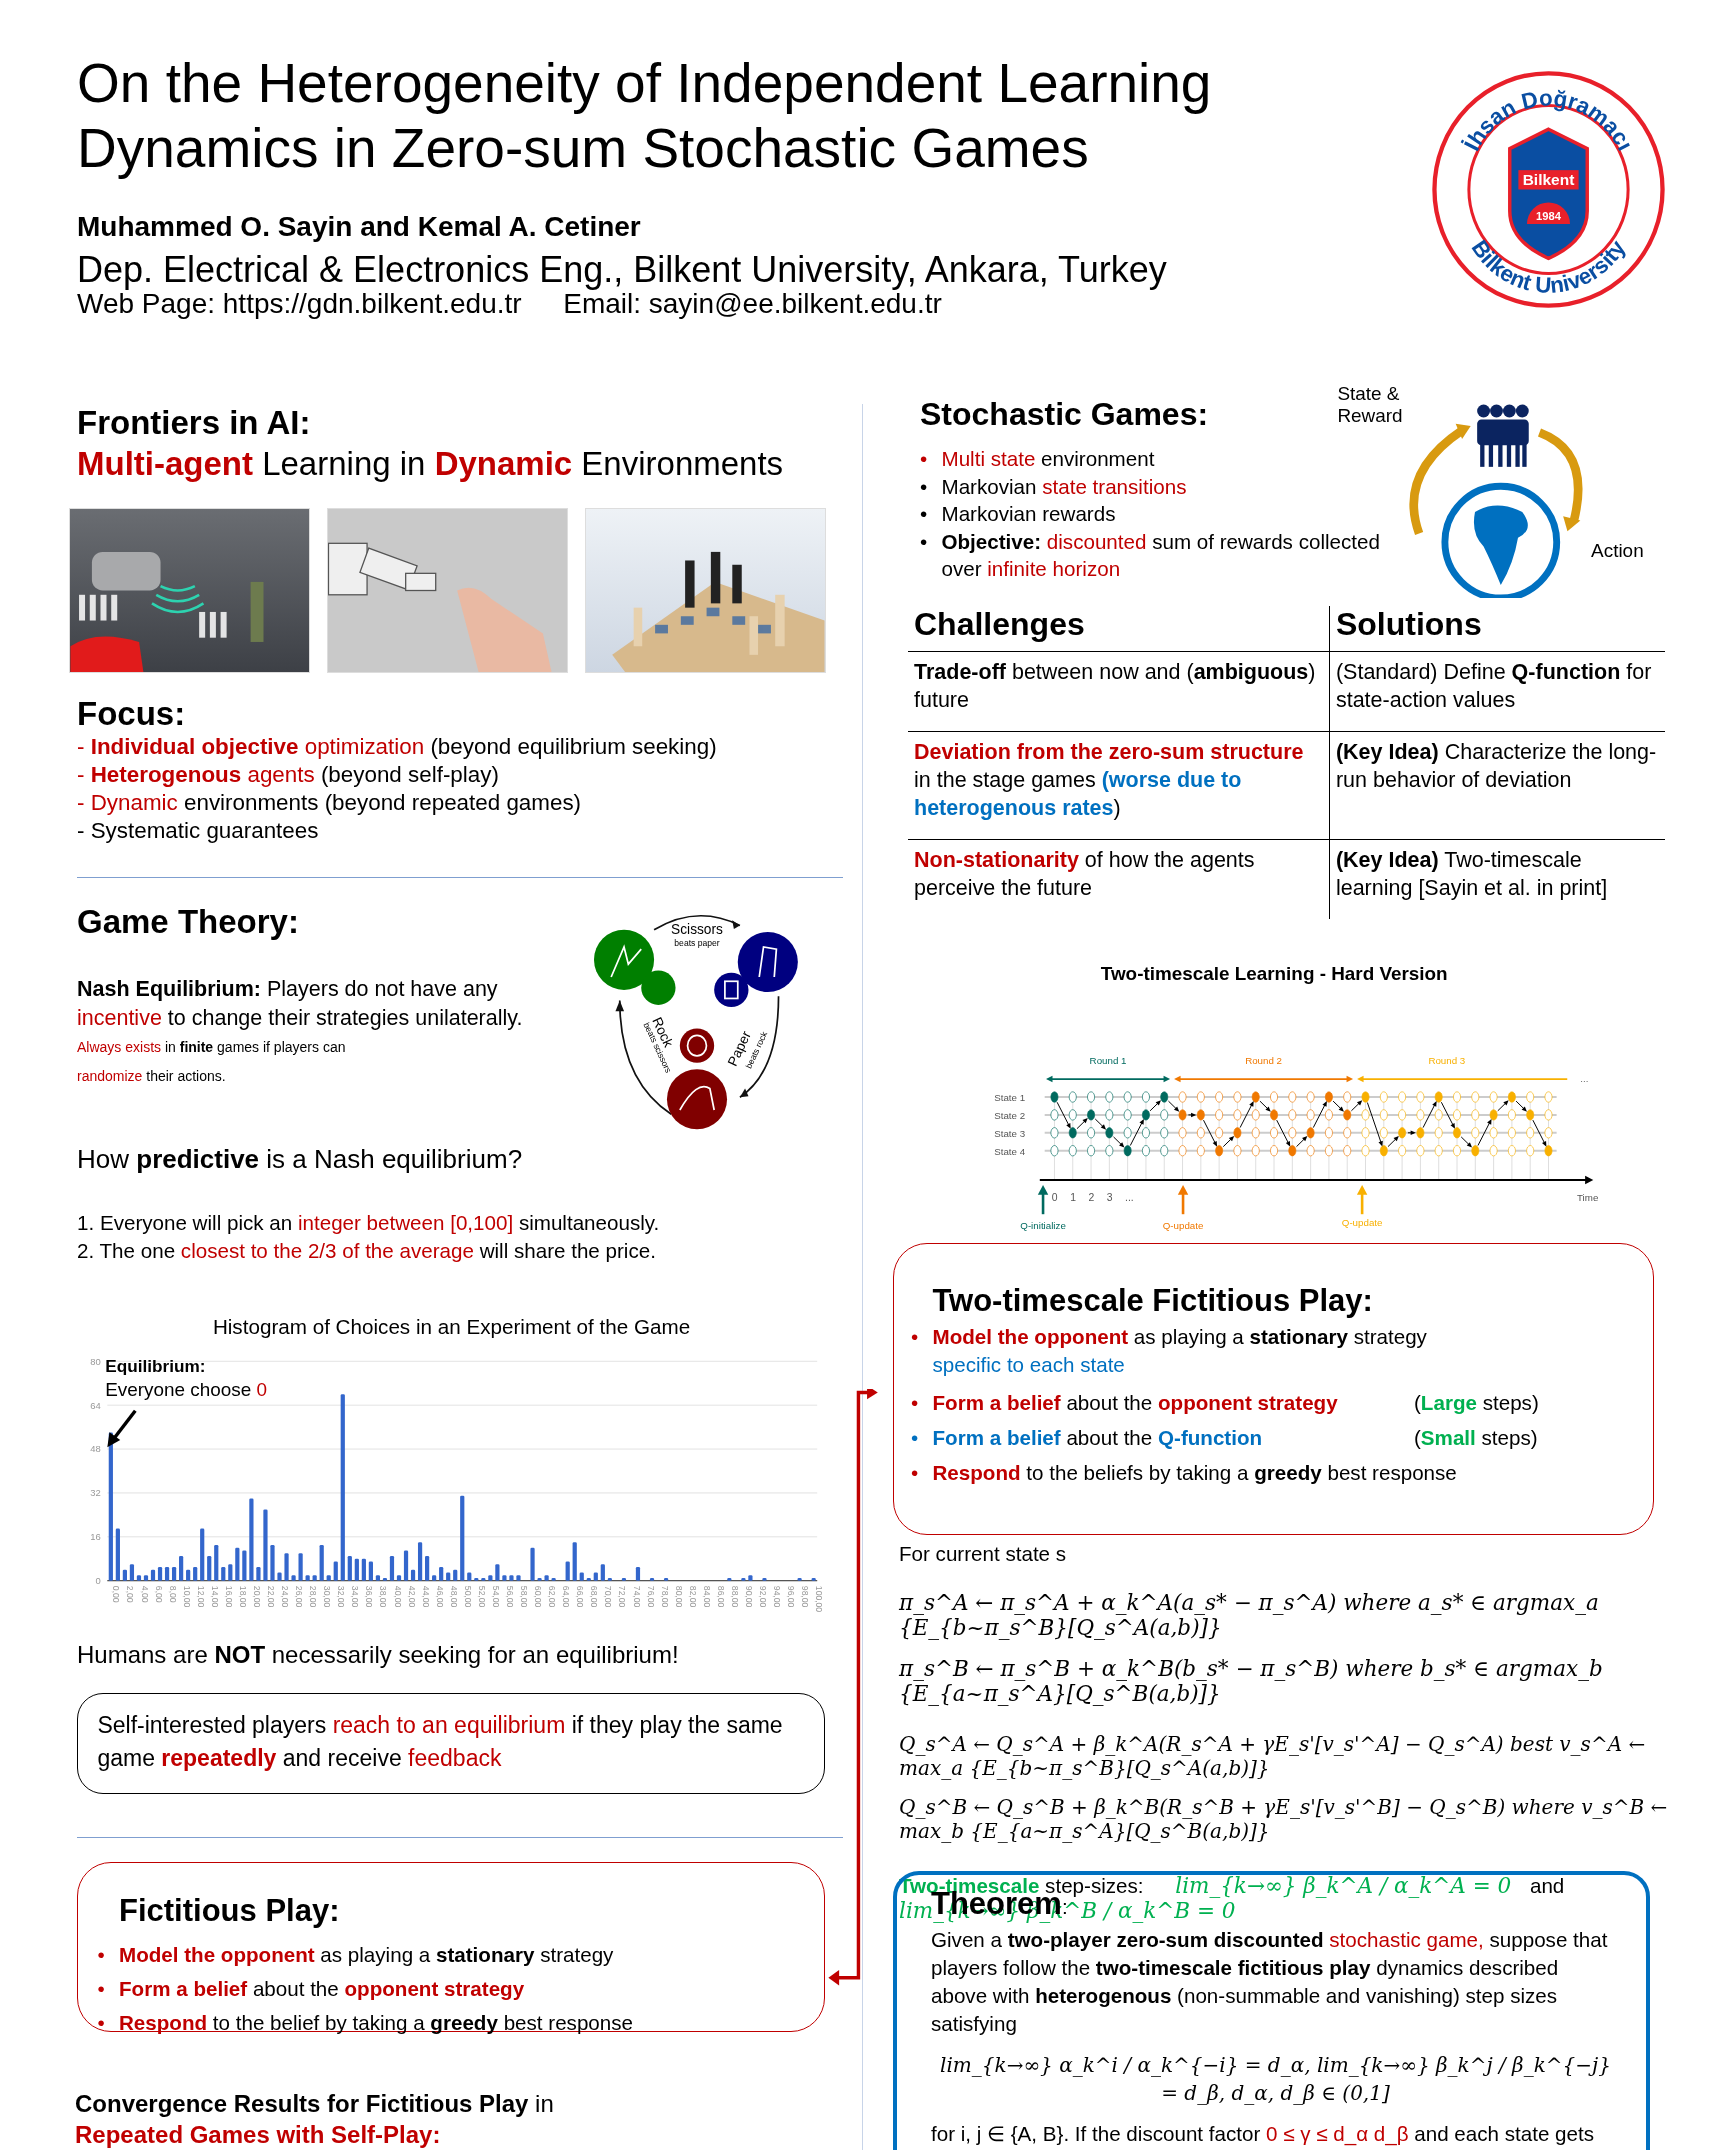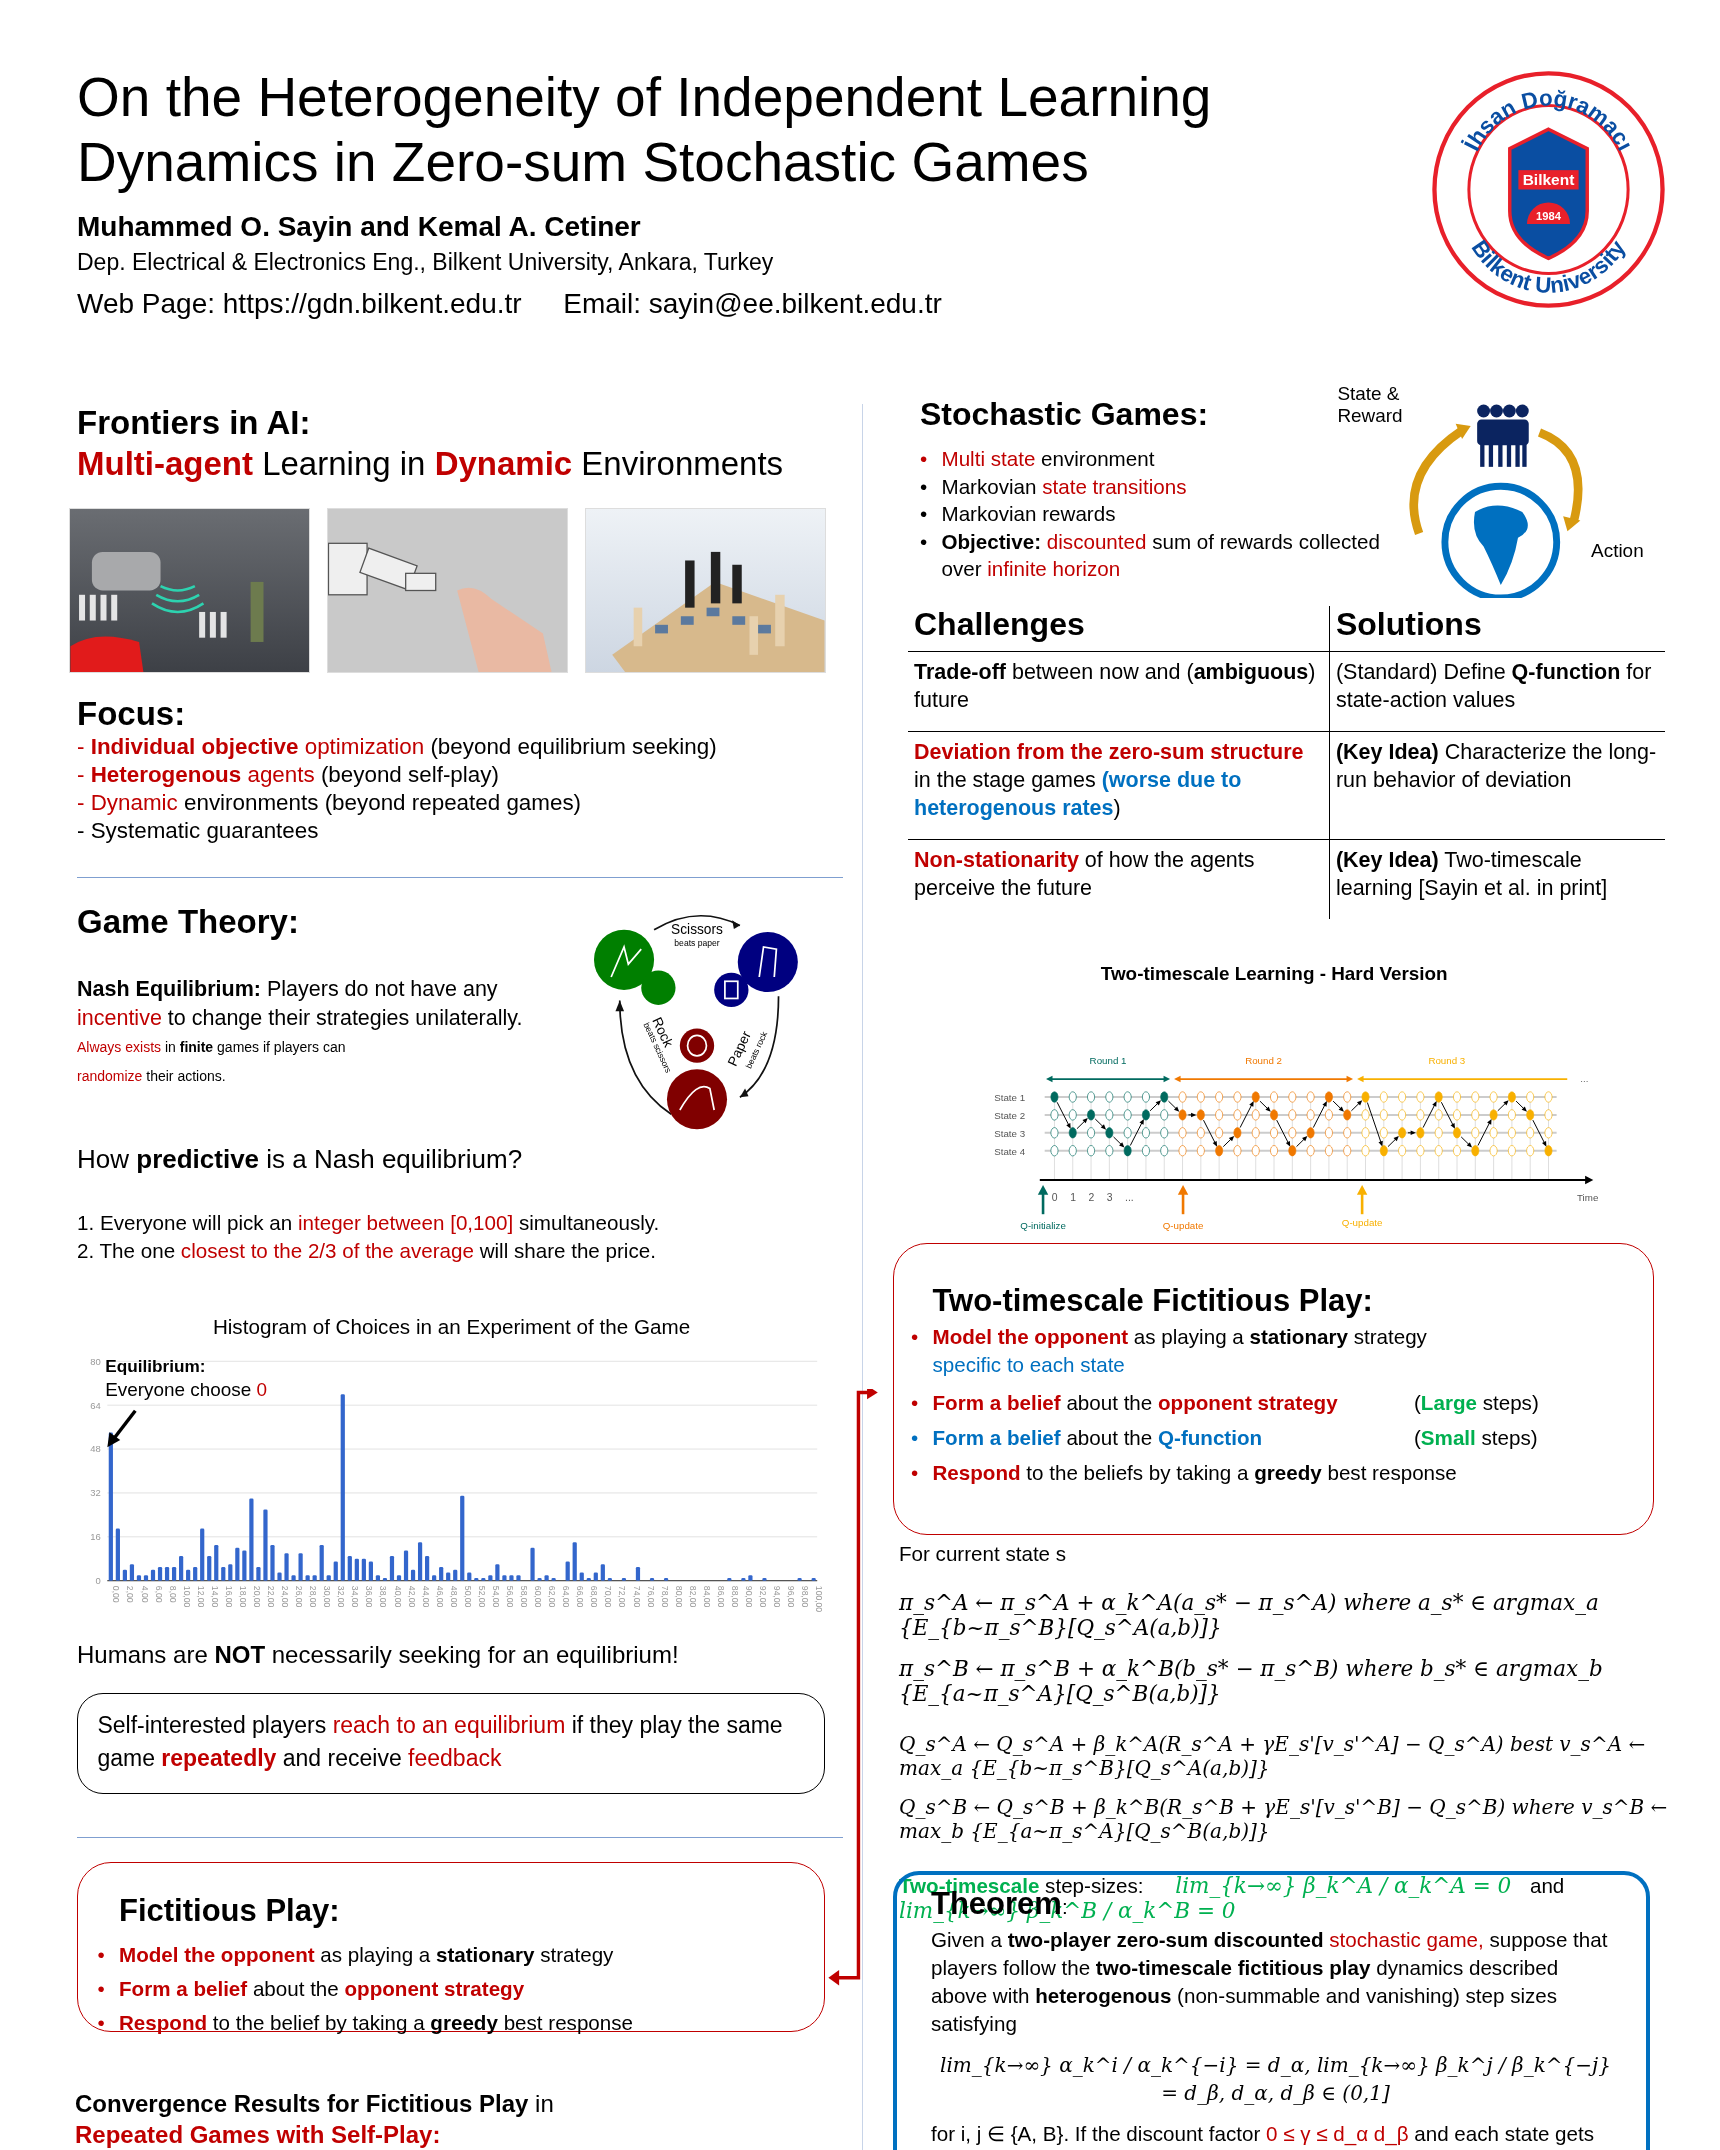--- a/index.html
+++ b/index.html
@@ -3,23 +3,23 @@
 <meta charset="utf-8">
 <style>
   html, body { margin:0; padding:0; background:#fff; }
   body { width:1721px; height:2581px; position:relative; overflow:hidden;
          font-family:"Liberation Sans", sans-serif; color:#000; }
   .abs { position:absolute; }
   .red { color:#c00000; }
   .blue { color:#0070c0; }
   .green { color:#00b050; }
   .b { font-weight:bold; }
-  .title { left:77px; top:65px; font-size:55px; line-height:65px; width:1290px; }
+  .title { left:77px; top:51px; font-size:55px; line-height:65px; width:1290px; }
   .authors { left:77px; top:211px; font-size:28px; font-weight:bold; }
-  .affil { left:77px; top:249px; font-size:23px; }
+  .affil { left:77px; top:249px; font-size:36px; }
   .web { left:77px; top:288px; font-size:28px; }
   .logo { left:1428px; top:69px; width:241px; height:241px; }
   .vdiv { left:862px; top:404px; width:0.9px; height:2056px; background:#c8d4e8; }
   .hdiv { height:0.9px; background:#7f9fd0; }
   h2 { margin:0; font-size:33px; font-weight:bold; }
   .sec-text { font-size:24px; line-height:31px; }
   .img-panel { border:0.4px solid #ddd; overflow:hidden; }
   ul.bullets { list-style:none; margin:0; padding:0; }
   ul.bullets li { position:relative; padding-left:21.5px; }
   ul.bullets li::before { content:"•"; position:absolute; left:0; }

